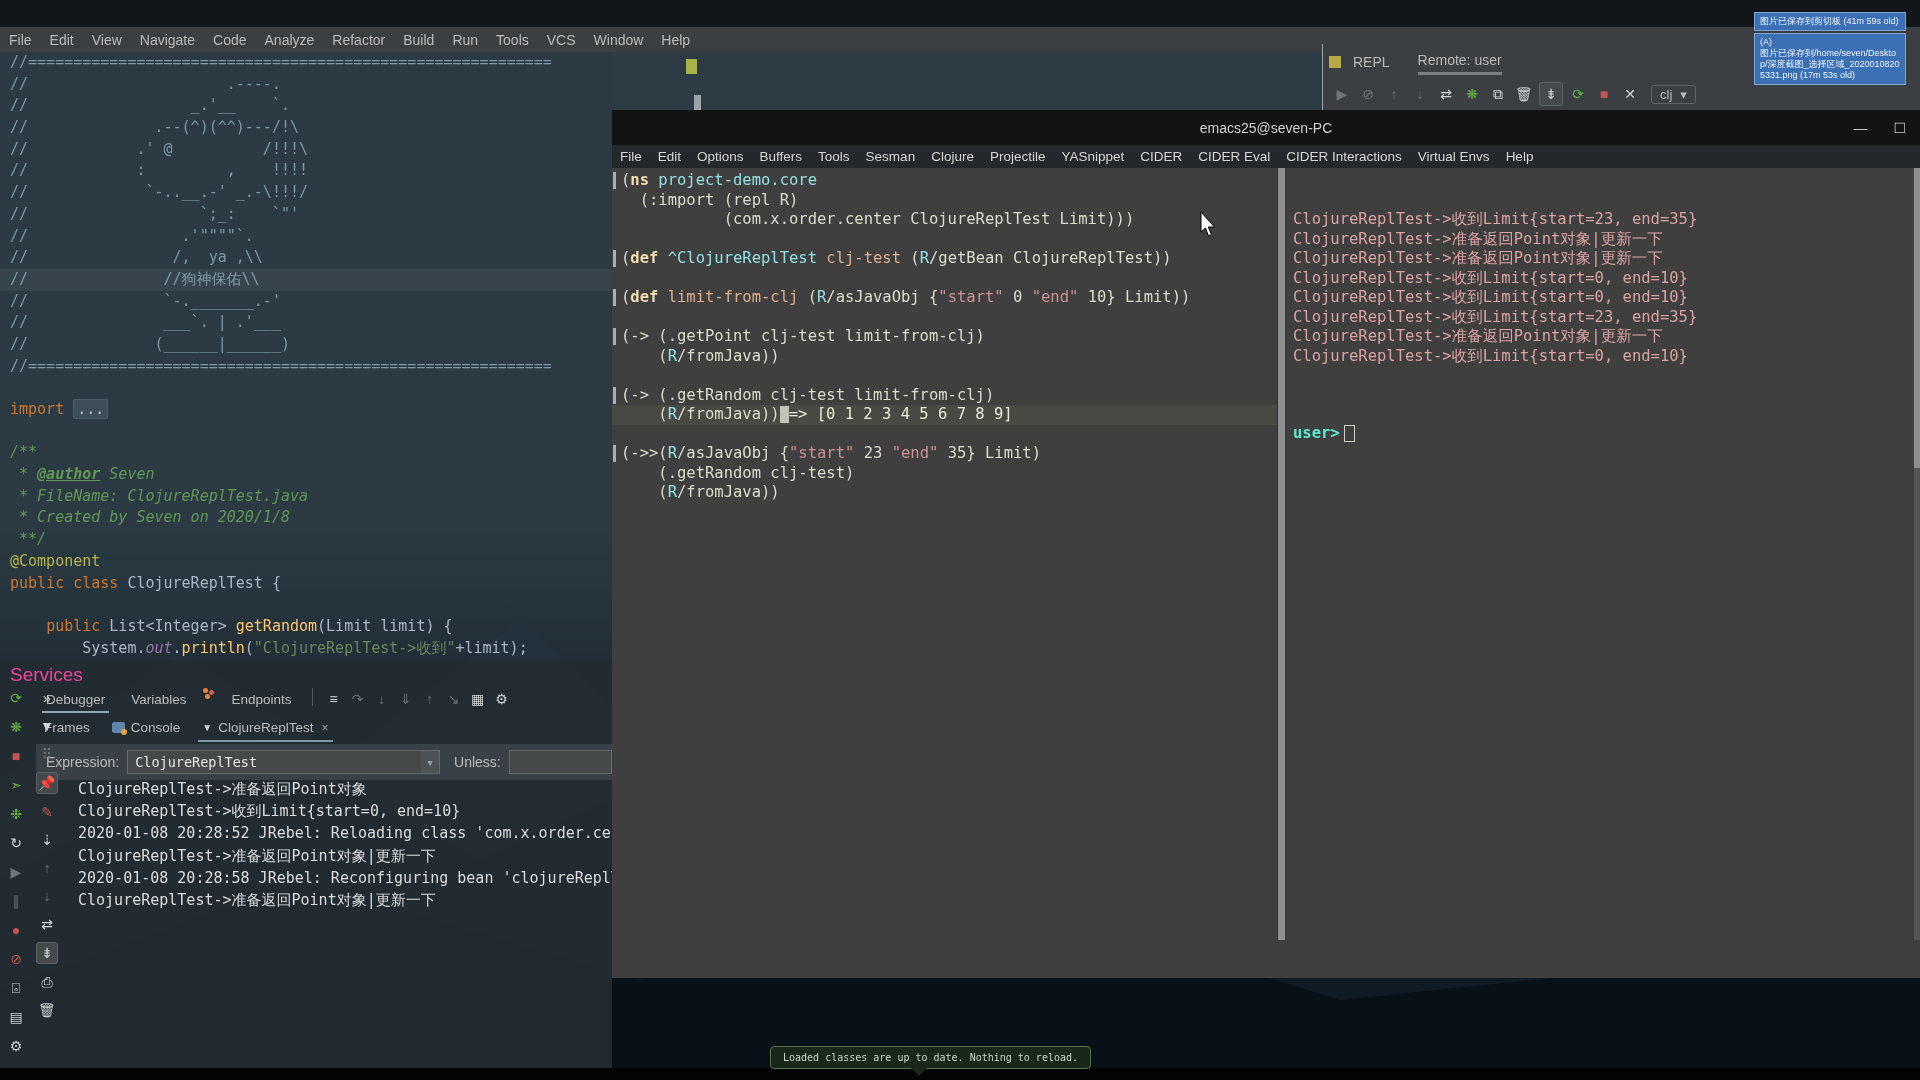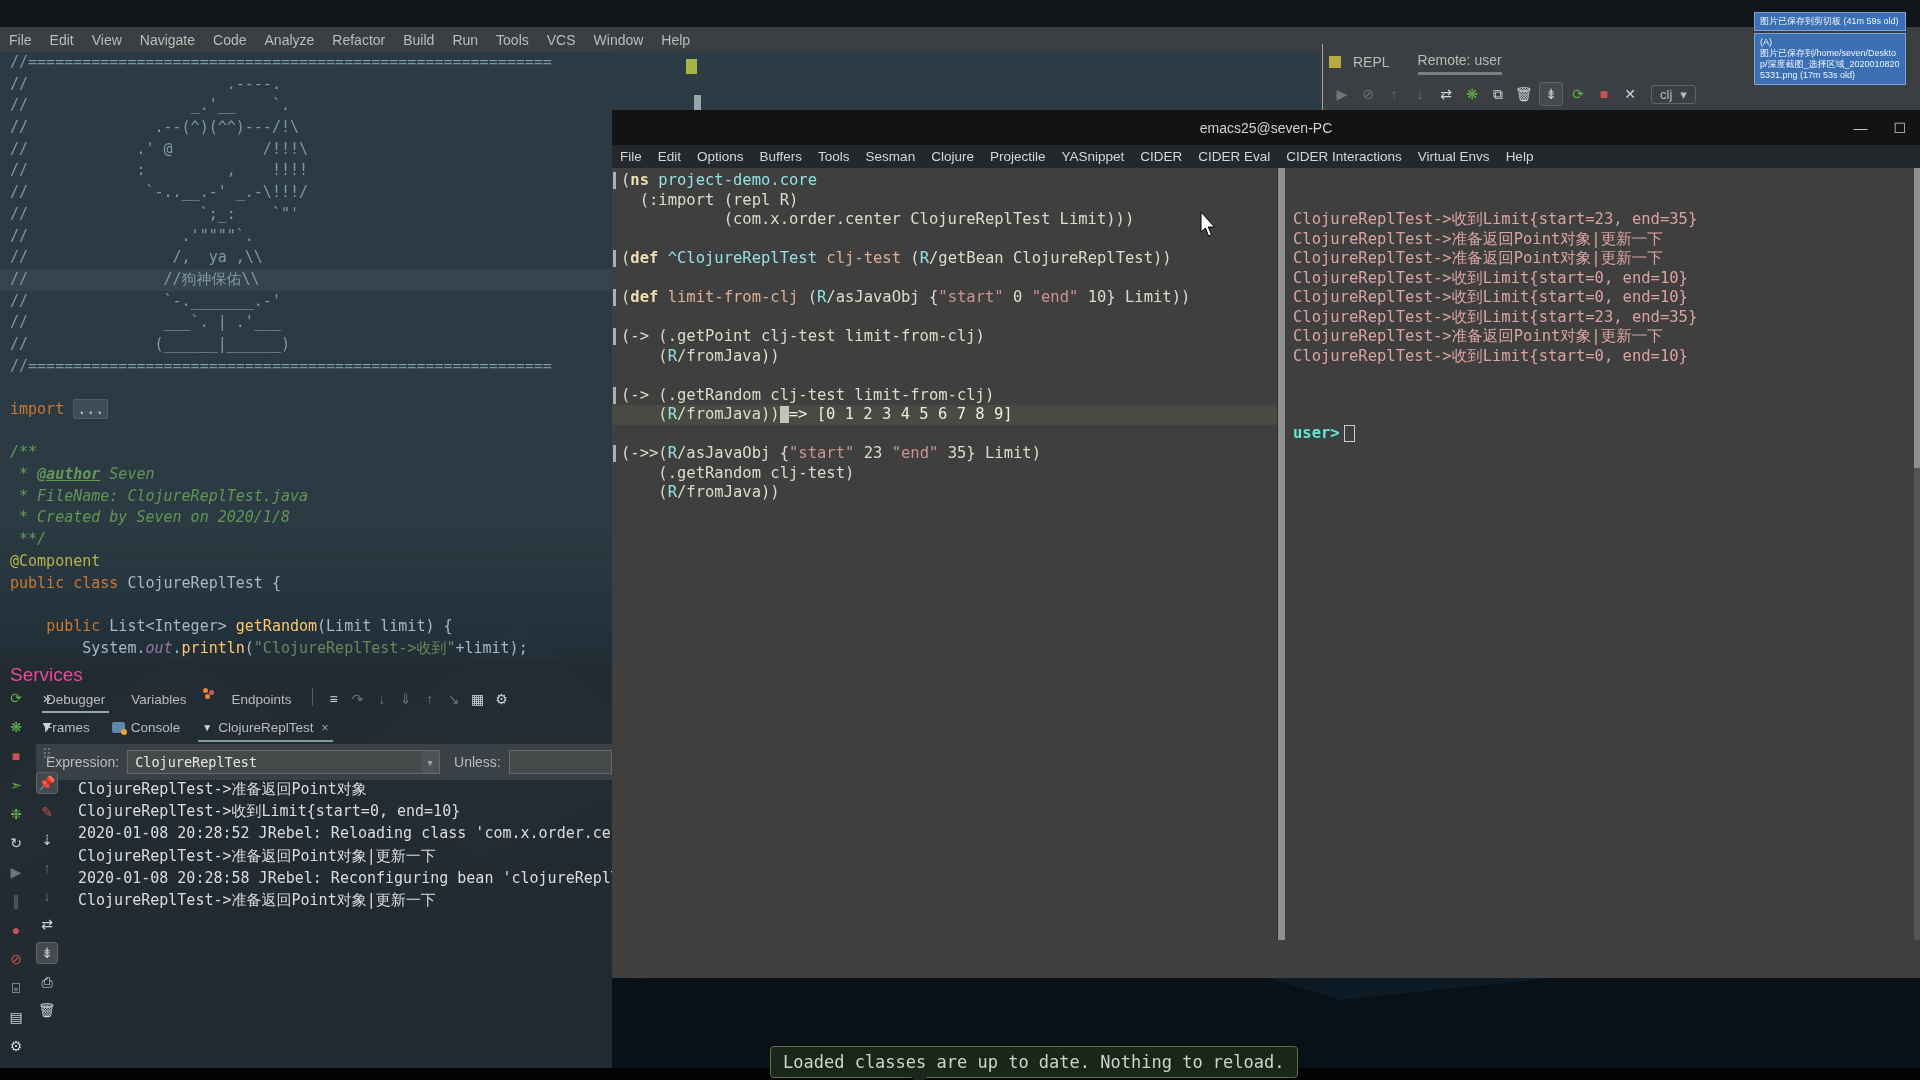--- a/index.html
+++ b/index.html
@@ -102,21 +102,21 @@
   .em-pane .hl{background:#4a4a44;}
   .fr{position:absolute;left:1px;top:1px;width:3px;height:17px;background:#a7b3b3;}
   .kw{color:#f0dfaf;font-weight:bold;} .ty{color:#93e0e3;} .vr{color:#dfaf8f;} .st{color:#cc9393;}
   .br{color:#ececdc;} .p{color:inherit;}
   .cur{display:inline-block;width:9px;height:17px;background:#c3c3b8;vertical-align:text-bottom;}
   .prompt-row{padding-left:9px;margin-top:19px;color:#5eead4;font-weight:bold;}
   .hollow{display:inline-block;width:9px;height:15px;border:1.5px solid #cfcfc4;vertical-align:text-bottom;margin-left:4px;}
 
   
   .tooltip{position:absolute;left:770px;top:1046px;z-index:8;background:#19271b;border:1px solid #5c7148;border-radius:4px;
-           color:#ccd6c4;font-family:"DejaVu Sans Mono",monospace;font-size:17px;padding:5px 12px;}
+           color:#ccd6c4;font-family:"DejaVu Sans Mono",monospace;font-size:10px;padding:5px 12px;}
   .tooltip .tail{position:absolute;left:140px;bottom:-8px;width:0;height:0;border-left:8px solid transparent;
                  border-right:8px solid transparent;border-top:8px solid #19271b;}
 
   .mouse{position:absolute;left:1200px;top:212px;z-index:9;}
 </style>
 </head>
 <body>
 
 <div class="screen">
 

